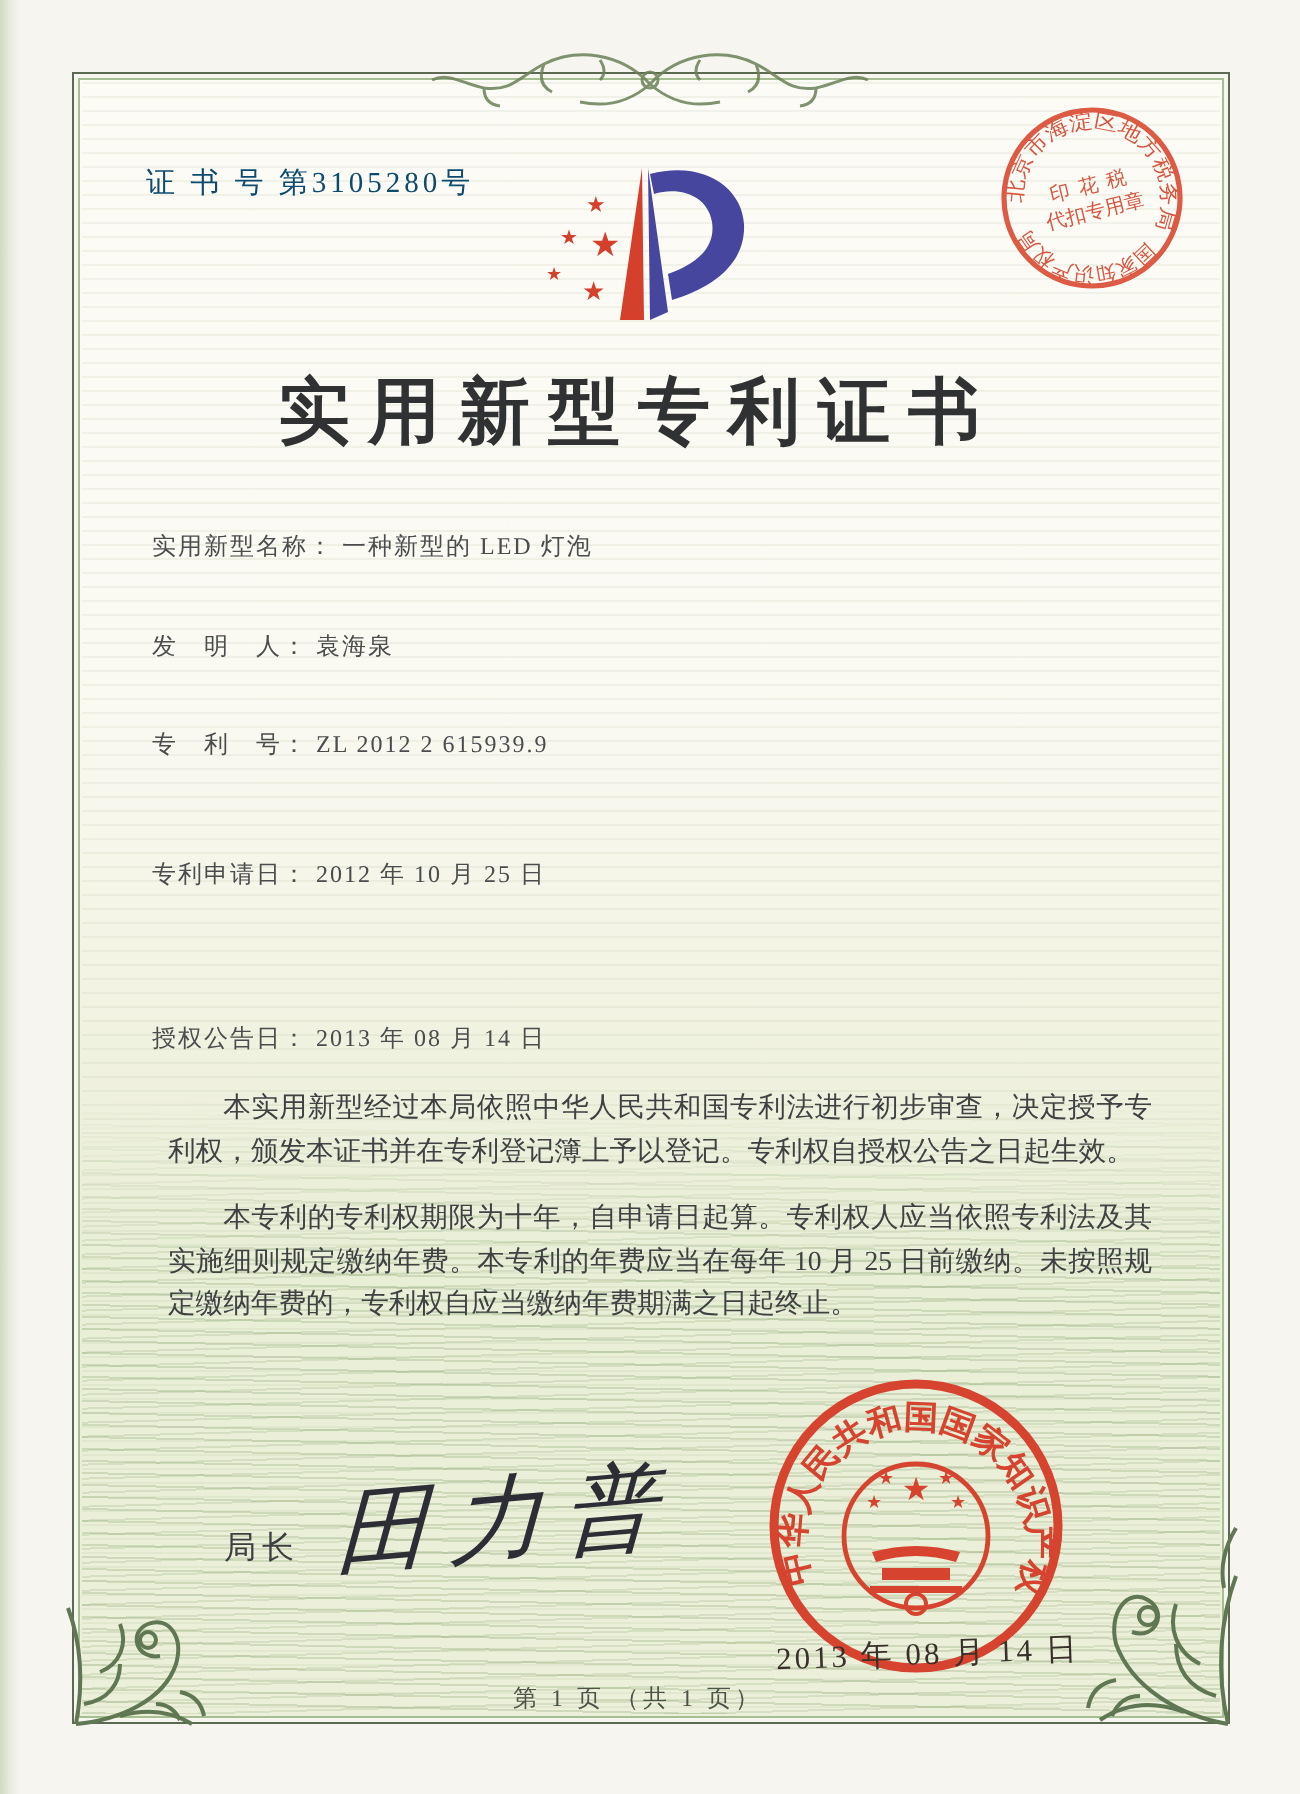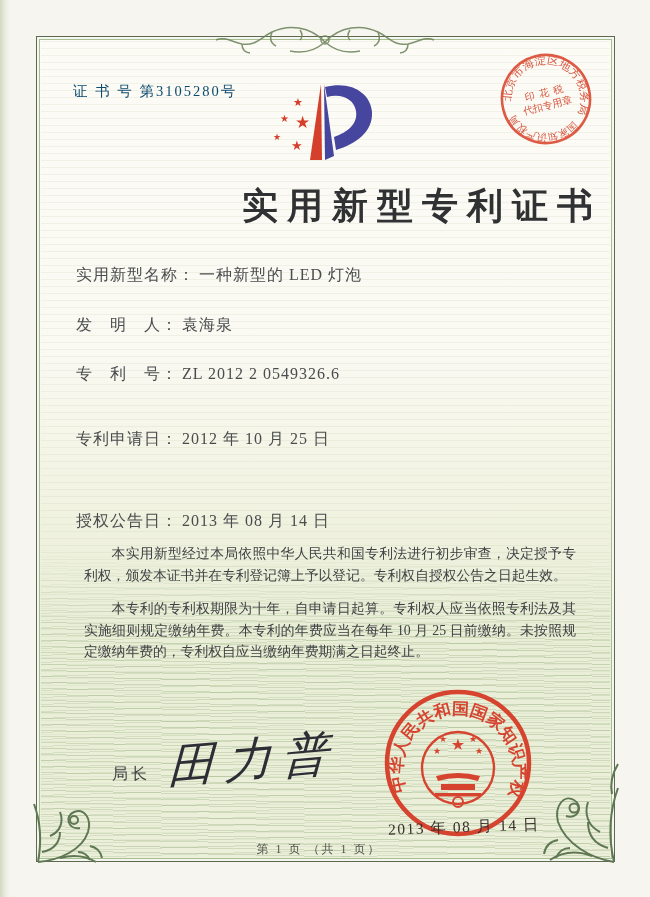--- a/index.html
+++ b/index.html
@@ -23,23 +23,23 @@
     background:
       repeating-linear-gradient(1.2deg, rgba(139,165,115,.30) 0 1px, rgba(0,0,0,0) 1px 6px),
       repeating-linear-gradient(-1.6deg, rgba(139,165,115,.22) 0 1px, rgba(0,0,0,0) 1px 7px);
     -webkit-mask-image:linear-gradient(180deg,rgba(0,0,0,0),#000 30%);
             mask-image:linear-gradient(180deg,rgba(0,0,0,0),#000 30%);}
   .waves-faint{position:absolute;inset:4px;
     background:repeating-linear-gradient(180deg, rgba(139,165,115,.10) 0 1px, rgba(0,0,0,0) 1px 7px);}
   .ornament{position:absolute;color:#5f7752;}
   .txt{position:absolute;color:#46484a;}
   .cert-number{left:73px;top:82px;font-size:14.5px;letter-spacing:2px;color:#0c4a6e;}
-  .title{left:36px;top:182px;width:566px;text-align:right;
+  .title{left:36px;top:182px;width:566px;text-align:center;
     font-size:36px;letter-spacing:9px;color:#303133;font-weight:600;}
-  .field-row{left:76px;font-size:16px;letter-spacing:1px;color:#4a4c4e;white-space:nowrap;}
+  .field-row{left:76px;font-size:12px;letter-spacing:1px;color:#4a4c4e;white-space:nowrap;}
   .field-row .val{margin-left:4px;}
   .paragraphs{left:72px;top:531px;width:516px;font-size:13.8px;line-height:21.6px;
     color:#3f4143;text-align:justify;}
   .paragraphs p{margin:12px;text-indent:2em;}
   .commissioner-title{left:112px;top:764px;font-size:16px;letter-spacing:3px;color:#3c3e40;}
   .signature-name{left:168px;top:736px;font-size:47px;color:#2d2d36;letter-spacing:10px;
     font-style:italic;transform:rotate(-5deg) skewX(-7deg);transform-origin:left center;
     font-family:"DejaVu Serif",serif;}
   .seal-date{left:388px;top:817px;font-size:15.5px;letter-spacing:1.5px;color:#39302b;
     transform:rotate(-2deg);}
@@ -104,21 +104,21 @@
 
   <div class="txt title">实用新型专利证书</div>
 
   <div class="txt field-row" style="top:265px;">
     <span>实用新型名称：</span><span class="val">一种新型的 LED 灯泡</span>
   </div>
   <div class="txt field-row" style="top:315px;">
     <span>发　明　人：</span><span class="val">袁海泉</span>
   </div>
   <div class="txt field-row" style="top:364px;">
-    <span>专　利　号：</span><span class="val">ZL 2012 2 0549326.6</span>
+    <span>专　利　号：</span><span class="val">ZL 2012 2 615939.9</span>
   </div>
   <div class="txt field-row" style="top:429px;">
     <span>专利申请日：</span><span class="val">2012 年 10 月 25 日</span>
   </div>
   <div class="txt field-row" style="top:511px;">
     <span>授权公告日：</span><span class="val">2013 年 08 月 14 日</span>
   </div>
 
   <div class="txt paragraphs">
     <p>本实用新型经过本局依照中华人民共和国专利法进行初步审查，决定授予专利权，颁发本证书并在专利登记簿上予以登记。专利权自授权公告之日起生效。</p>

